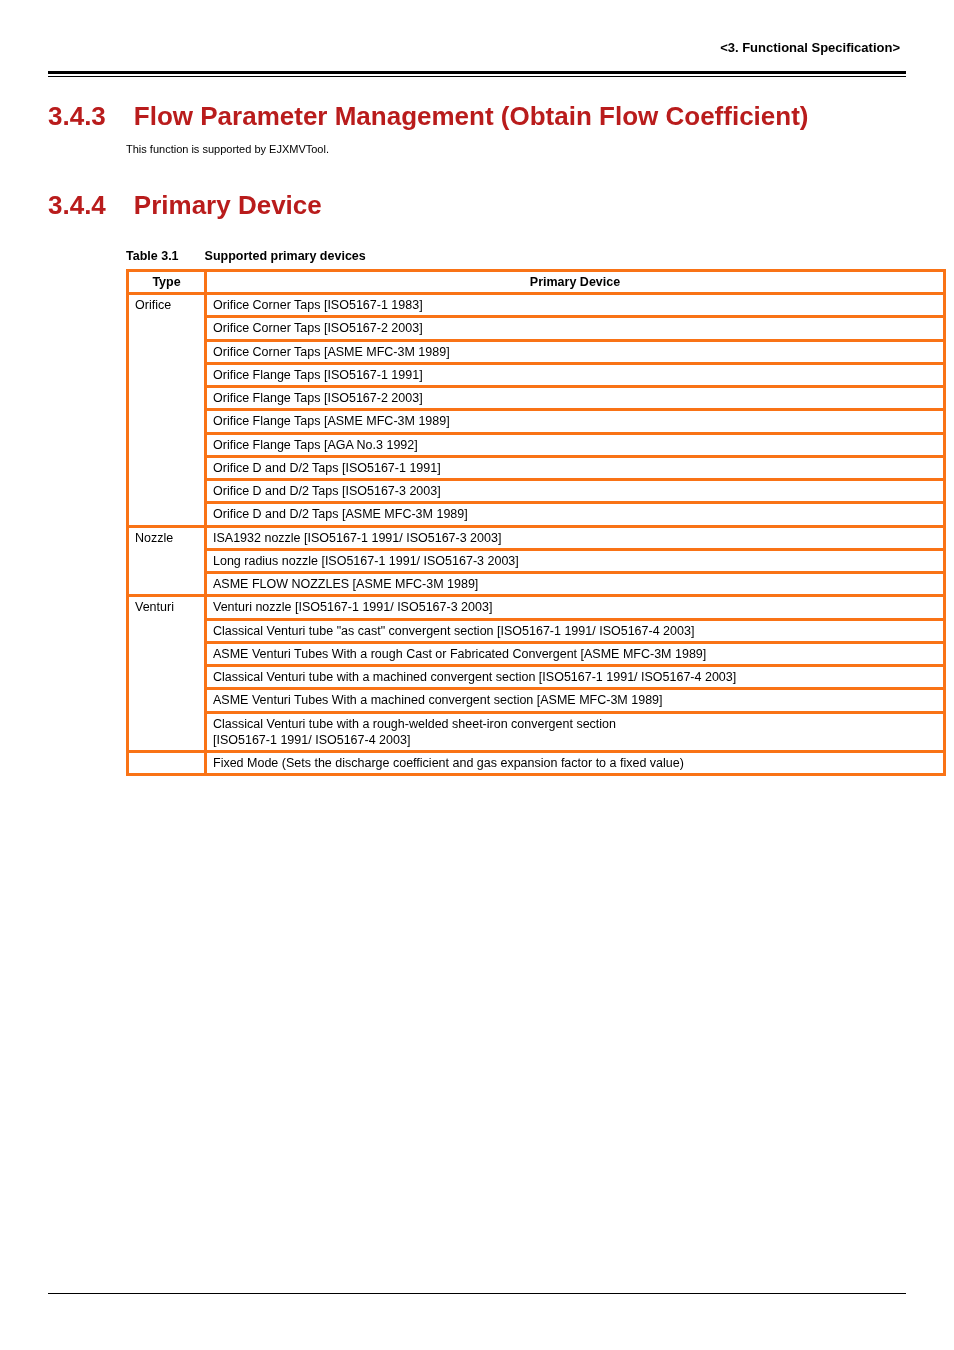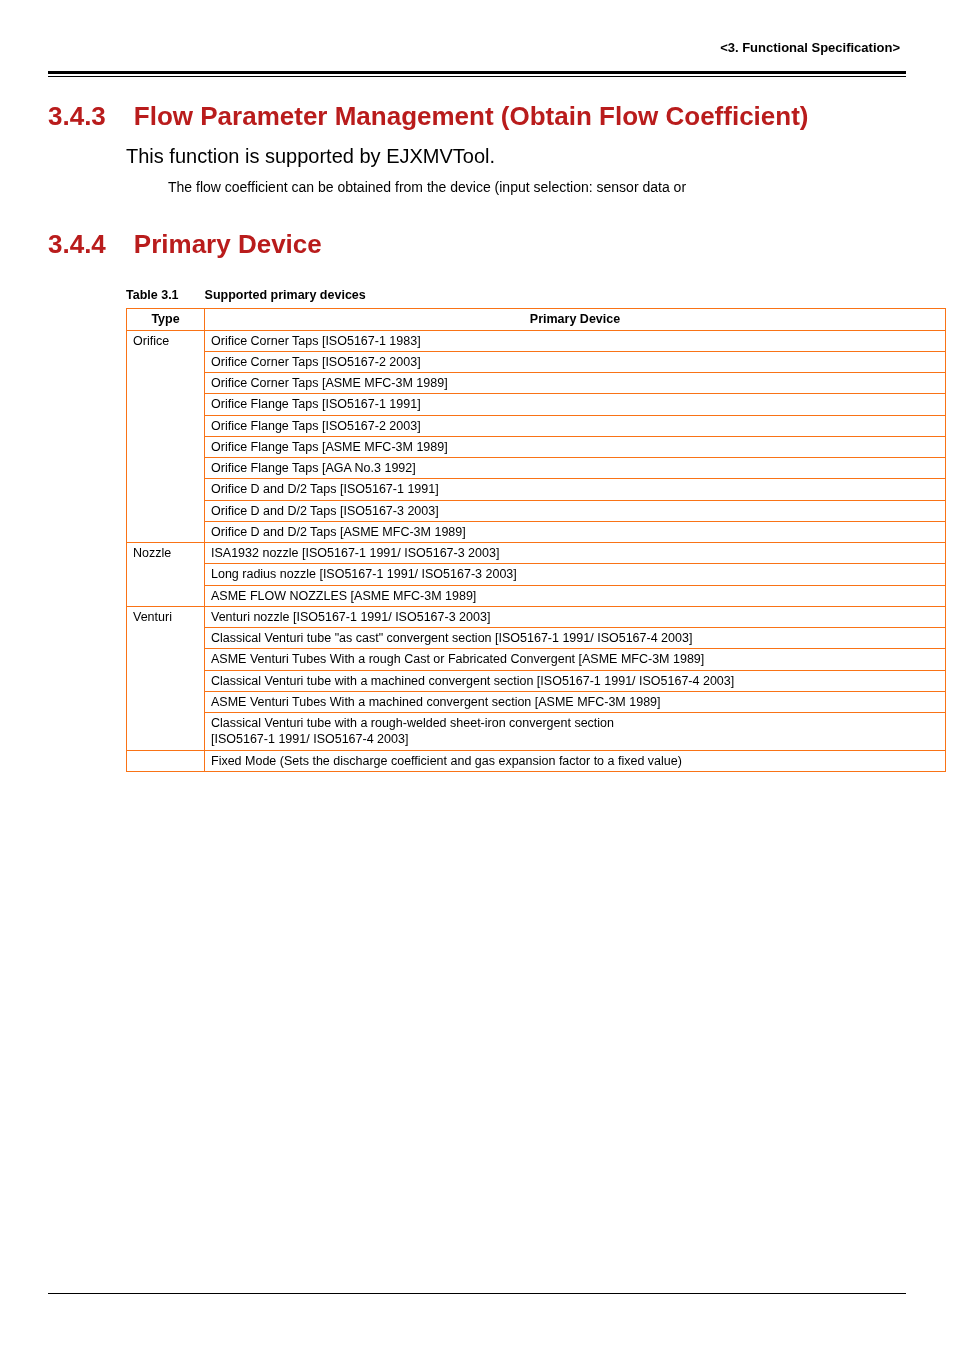--- a/index.html
+++ b/index.html
@@ -3,47 +3,46 @@
 <meta charset="utf-8">
 <style>
   * { box-sizing: border-box; margin: 0; padding: 0; }
   html, body { width: 954px; height: 1350px; background: #fff; font-family: Arial, Helvetica, sans-serif; color: #000; }
   .page { padding: 40px 48px 48px 48px; }
   .header-row { display: flex; justify-content: flex-end; align-items: baseline; font-size: 13px; font-weight: bold; margin-bottom: 16px; padding-right: 6px; }
   .hr-top { height: 3px; background: #000; margin-bottom: 2px; }
   .hr-thin { height: 1px; background: #000; margin-bottom: 24px; }
   .h1 { font-size: 26px; font-weight: bold; color: #b91c1c; margin-bottom: 10px; }
   .h1 .num { display: inline-block; margin-right: 28px; }
-  .body-text { font-size: 20px; margin-left: 78px; margin-bottom: 6px; line-height: 1.45; }
+  .body-text { font-size: 11px; margin-left: 78px; margin-bottom: 6px; line-height: 1.45; }
   .indent-text { font-size: 14px; margin-left: 120px; margin-bottom: 6px; line-height: 1.45; }
   .section-gap { height: 26px; }
   .table-caption { font-size: 12.5px; font-weight: bold; margin-left: 78px; margin-top: 28px; margin-bottom: 6px; }
   .table-caption .cap-num { display: inline-block; margin-right: 26px; }
   table.primary { border-collapse: collapse; margin-left: 78px; width: 820px; font-size: 12.5px; }
-  table.primary th, table.primary td { border: 1px solid #f97316; padding: 2px 6px; vertical-align: top; text-align: left; line-height: 1.3; }
+  table.primary th, table.primary td { border: 3px solid #f97316; padding: 2px 6px; vertical-align: top; text-align: left; line-height: 1.3; }
   table.primary th { font-weight: bold; text-align: center; }
   .footer-line { position: absolute; left: 48px; right: 48px; bottom: 56px; height: 1px; background: #000; }
   .page-wrap { position: relative; width: 954px; height: 1350px; }
 </style>
 </head>
 <body>
 <div class="page-wrap">
 <div class="page">
 
 <div class="header-row">
   <span>&lt;3.  Functional Specification&gt;</span>
 </div>
 <div class="hr-top"></div>
 <div class="hr-thin"></div>
 
 <div class="h1">
   <span class="num">3.4.3</span><span>Flow Parameter Management (Obtain Flow Coefficient)</span>
 </div>
 <p class="body-text">This function is supported by EJXMVTool.</p>
-<p class="indent-text">The flow coefficient can be obtained from the device (input selection: sensor data or</p>
 
 <div class="section-gap"></div>
 
 <div class="h1">
   <span class="num">3.4.4</span><span>Primary Device</span>
 </div>
 
 <p class="table-caption">
   <span class="cap-num">Table 3.1</span><span>Supported primary devices</span>
 </p>

